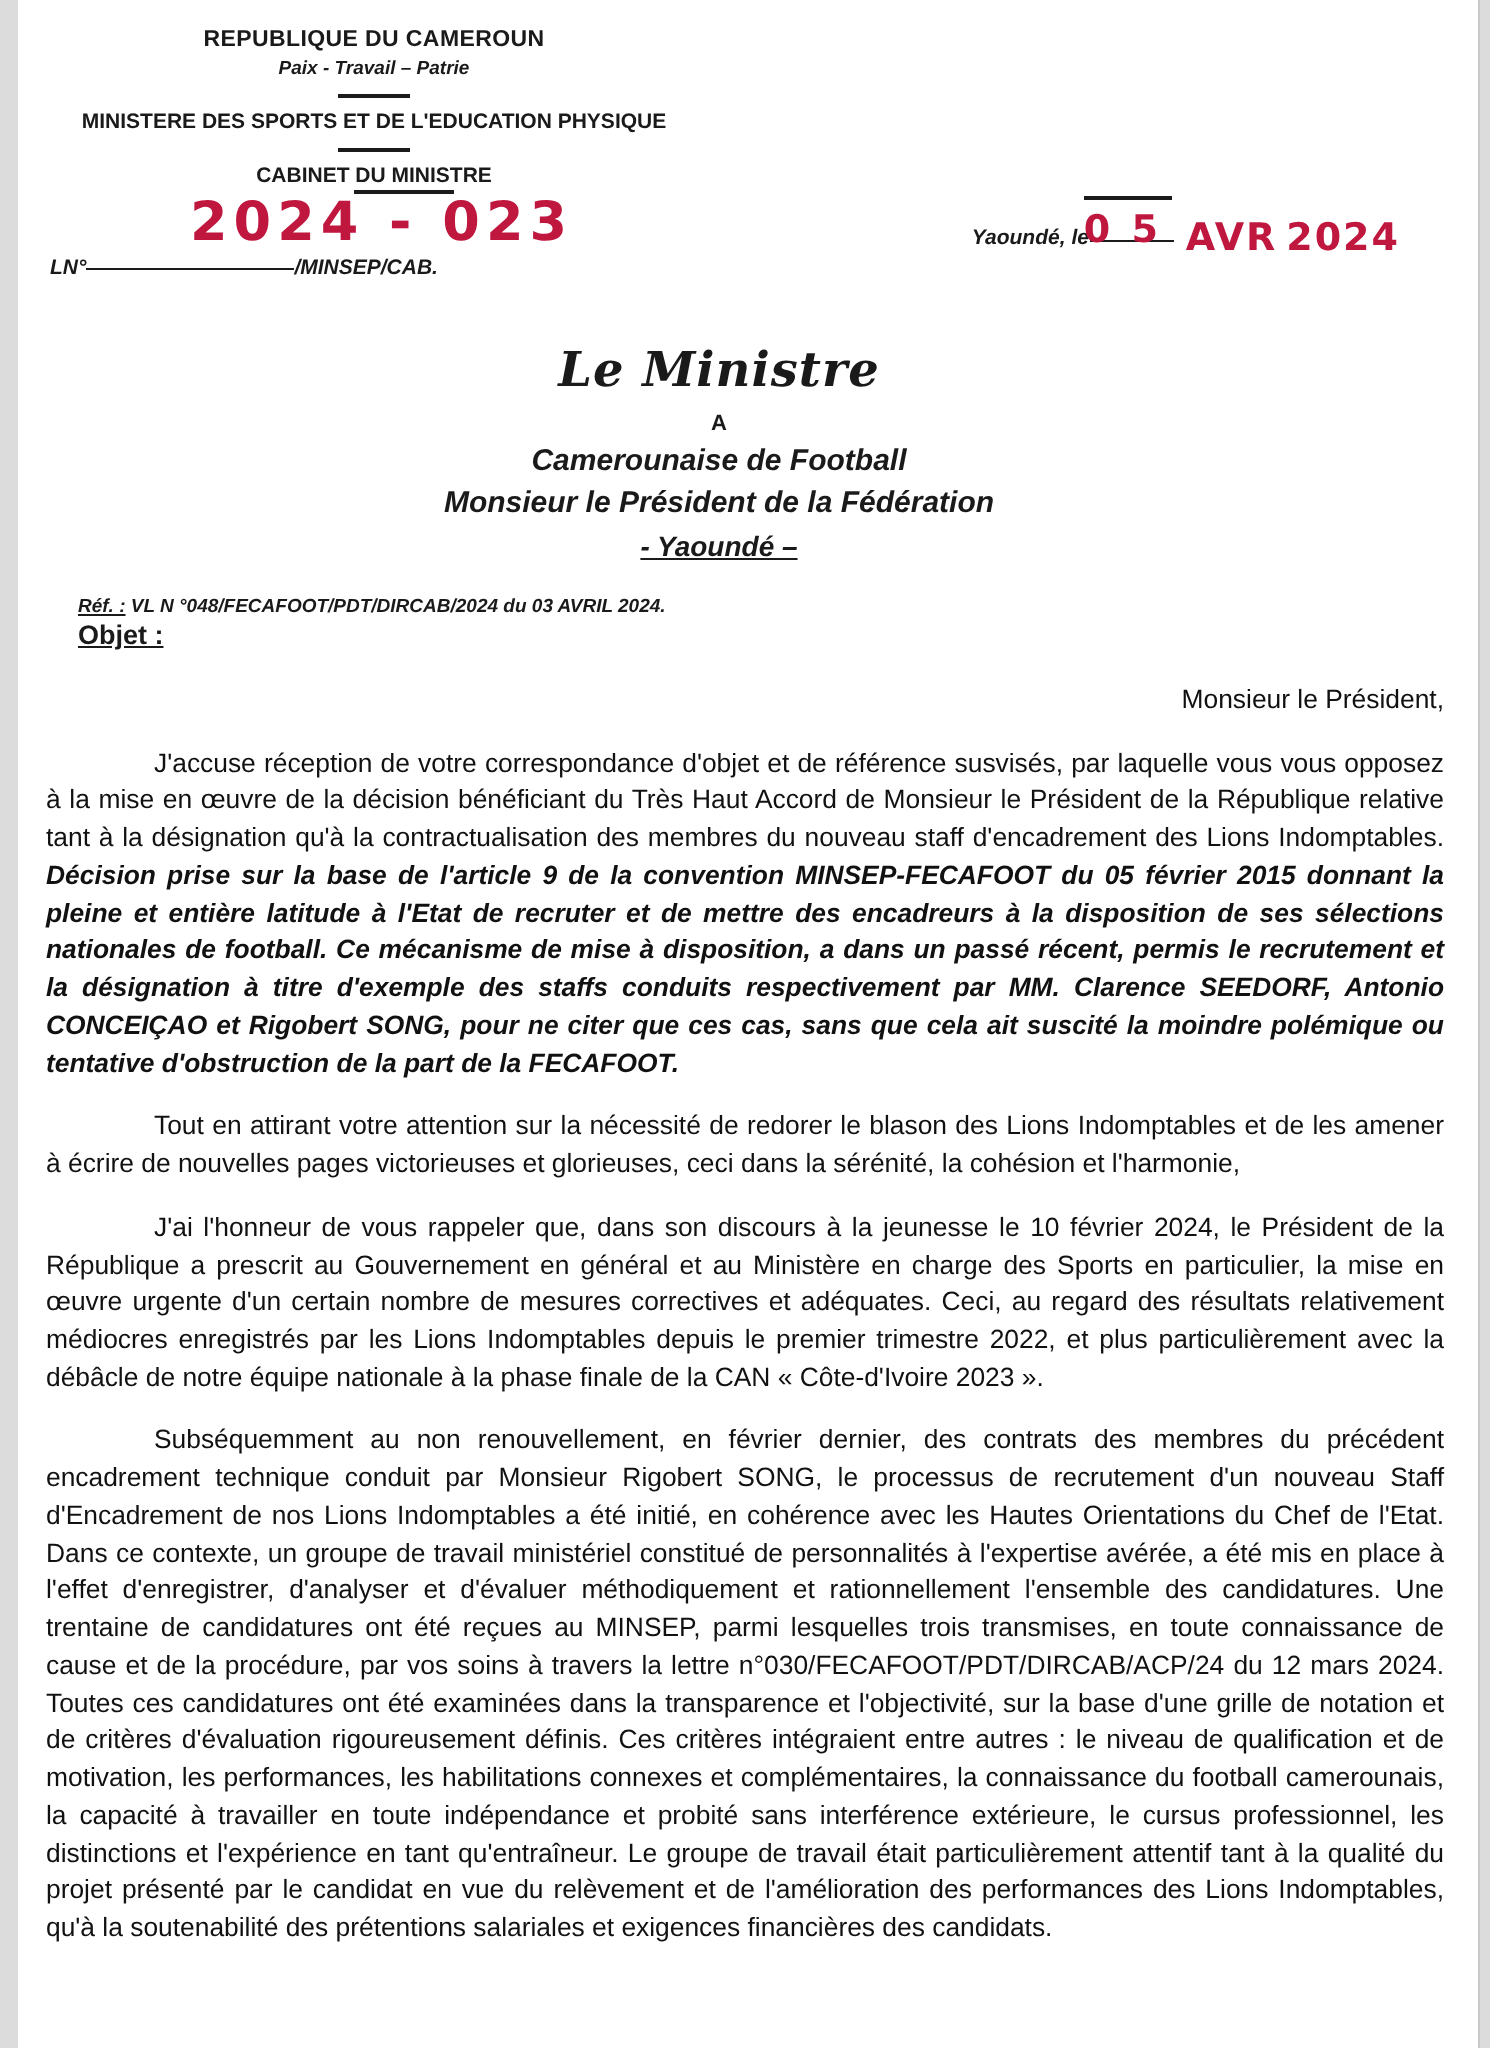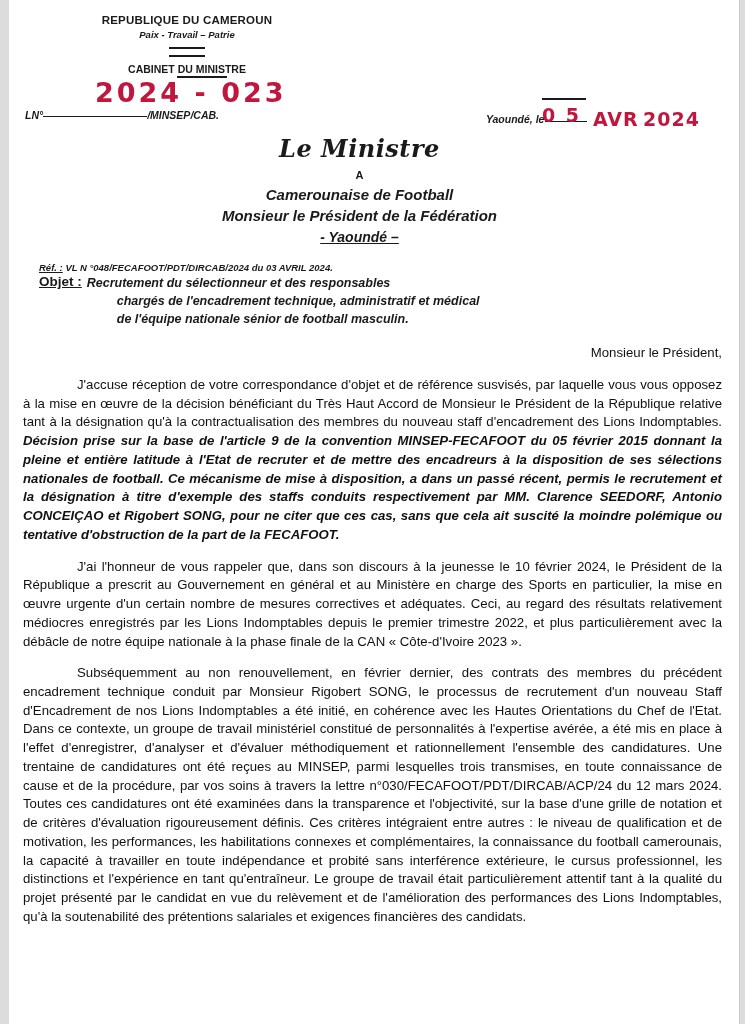--- a/index.html
+++ b/index.html
@@ -178,21 +178,21 @@
     position: absolute;
     left: 56px;
     top: -10px;
     width: 44px;
     height: 2px;
     background: #1a1a1a;
   }
 
   
   .addressee {
-    margin-top: 8px;
+    margin-top: 25px;
     text-align: center;
     padding-right: 30px;
     line-height: 1.3;
   }
   .le-ministre {
     font-family: "DejaVu Serif", serif;
     font-style: italic;
     font-weight: bold;
     font-size: 24px;
     letter-spacing: 0.5px;
@@ -279,20 +279,21 @@
 
 <div class="page">
   <div class="sheet">
 
     <div class="letterhead">
 
       <div class="lh-col left">
         <div class="lh-country">REPUBLIQUE DU CAMEROUN</div>
         <div class="lh-motto">Paix - Travail – Patrie</div>
         <div class="lh-rule"></div>
+        <div class="lh-ministry">MINISTERE DES  SPORTS ET DE L'EDUCATION PHYSIQUE</div>
         <div class="lh-rule"></div>
         <div class="lh-office">CABINET DU MINISTRE</div>
       </div>
 
     </div>
 
     <div class="stamp-block">
       <div class="stamp-overbar"></div>
       <div class="stamp-number">2024 - 023</div>
       <div class="ln-line">
@@ -316,33 +317,29 @@
       <div class="addr-city">- Yaoundé –</div>
     </div>
 
     <div class="ref-block">
       <div class="ref-line">
         <span class="ref-label">Réf. :</span>
         <span>VL N °048/FECAFOOT/PDT/DIRCAB/2024 du 03 AVRIL 2024.</span>
       </div>
       <div class="objet-row">
         <span class="objet-label">Objet :</span>
-        <span class="objet-text">
-          <span class="l1">Recrutement du sélectionneur et des responsables</span>
-          <span class="l2">chargés de l'encadrement technique, administratif et médical</span>
-          <span class="l3">de l'équipe nationale sénior de football masculin.</span>
-        </span>
       </div>
     </div>
 
     <div class="body">
       <div class="salutation">Monsieur le Président,</div>
 
       <p><span>J'accuse réception de votre correspondance d'objet et de référence susvisés, par laquelle vous vous opposez à la mise en œuvre de la décision bénéficiant du Très Haut Accord de Monsieur le Président de la République relative tant à la désignation qu'à la contractualisation des membres du nouveau staff d'encadrement des Lions Indomptables. </span><span class="bi">Décision prise sur la base de l'article 9 de la convention MINSEP-FECAFOOT du 05 février 2015 donnant la pleine et entière latitude à l'Etat de recruter et de mettre des encadreurs à la disposition de ses sélections nationales de football. Ce mécanisme de mise à disposition, a dans un passé récent, permis le recrutement et la désignation à titre d'exemple des staffs conduits respectivement par MM. Clarence SEEDORF, Antonio CONCEIÇAO et Rigobert SONG, pour ne citer que ces cas, sans que cela ait suscité la moindre polémique ou tentative d'obstruction de la part de la FECAFOOT.</span></p>
 
+      <p>Tout en attirant votre attention sur la nécessité de redorer le blason des Lions Indomptables et de les amener à écrire de nouvelles pages victorieuses et glorieuses, ceci dans la sérénité, la cohésion et l'harmonie,</p>
 
       <p>J'ai l'honneur de vous rappeler que, dans son discours à la jeunesse le 10 février 2024, le Président de la République a prescrit au Gouvernement en général et au Ministère en charge des Sports en particulier, la mise en œuvre urgente d'un certain nombre de mesures correctives et adéquates. Ceci, au regard des résultats relativement médiocres enregistrés par les Lions Indomptables depuis le premier trimestre 2022, et plus particulièrement avec la débâcle de notre équipe nationale à la phase finale de la CAN « Côte-d'Ivoire 2023 ».</p>
 
       <p>Subséquemment au non renouvellement, en février dernier, des contrats des membres du précédent encadrement technique conduit par Monsieur Rigobert SONG, le processus de recrutement d'un nouveau Staff d'Encadrement de nos Lions Indomptables a été initié, en cohérence avec les Hautes Orientations du Chef de l'Etat. Dans ce contexte, un groupe de travail ministériel constitué de personnalités à l'expertise avérée, a été mis en place à l'effet d'enregistrer, d'analyser et d'évaluer méthodiquement et rationnellement l'ensemble des candidatures. Une trentaine de candidatures ont été reçues au MINSEP, parmi lesquelles trois transmises, en toute connaissance de cause et de la procédure, par vos soins à travers la lettre n°030/FECAFOOT/PDT/DIRCAB/ACP/24 du 12 mars 2024. Toutes ces candidatures ont été examinées dans la transparence et l'objectivité, sur la base d'une grille de notation et de critères d'évaluation rigoureusement définis. Ces critères intégraient entre autres : le niveau de qualification et de motivation, les performances, les habilitations connexes et complémentaires, la connaissance du football camerounais, la capacité à travailler en toute indépendance et probité sans interférence extérieure, le cursus professionnel, les distinctions et l'expérience en tant qu'entraîneur. Le groupe de travail était particulièrement attentif tant à la qualité du projet présenté par le candidat en vue du relèvement et de l'amélioration des performances des Lions Indomptables, qu'à la soutenabilité des prétentions salariales et exigences financières des candidats.</p>
     </div>
 
   </div>
 </div>
 
 </body></html>

